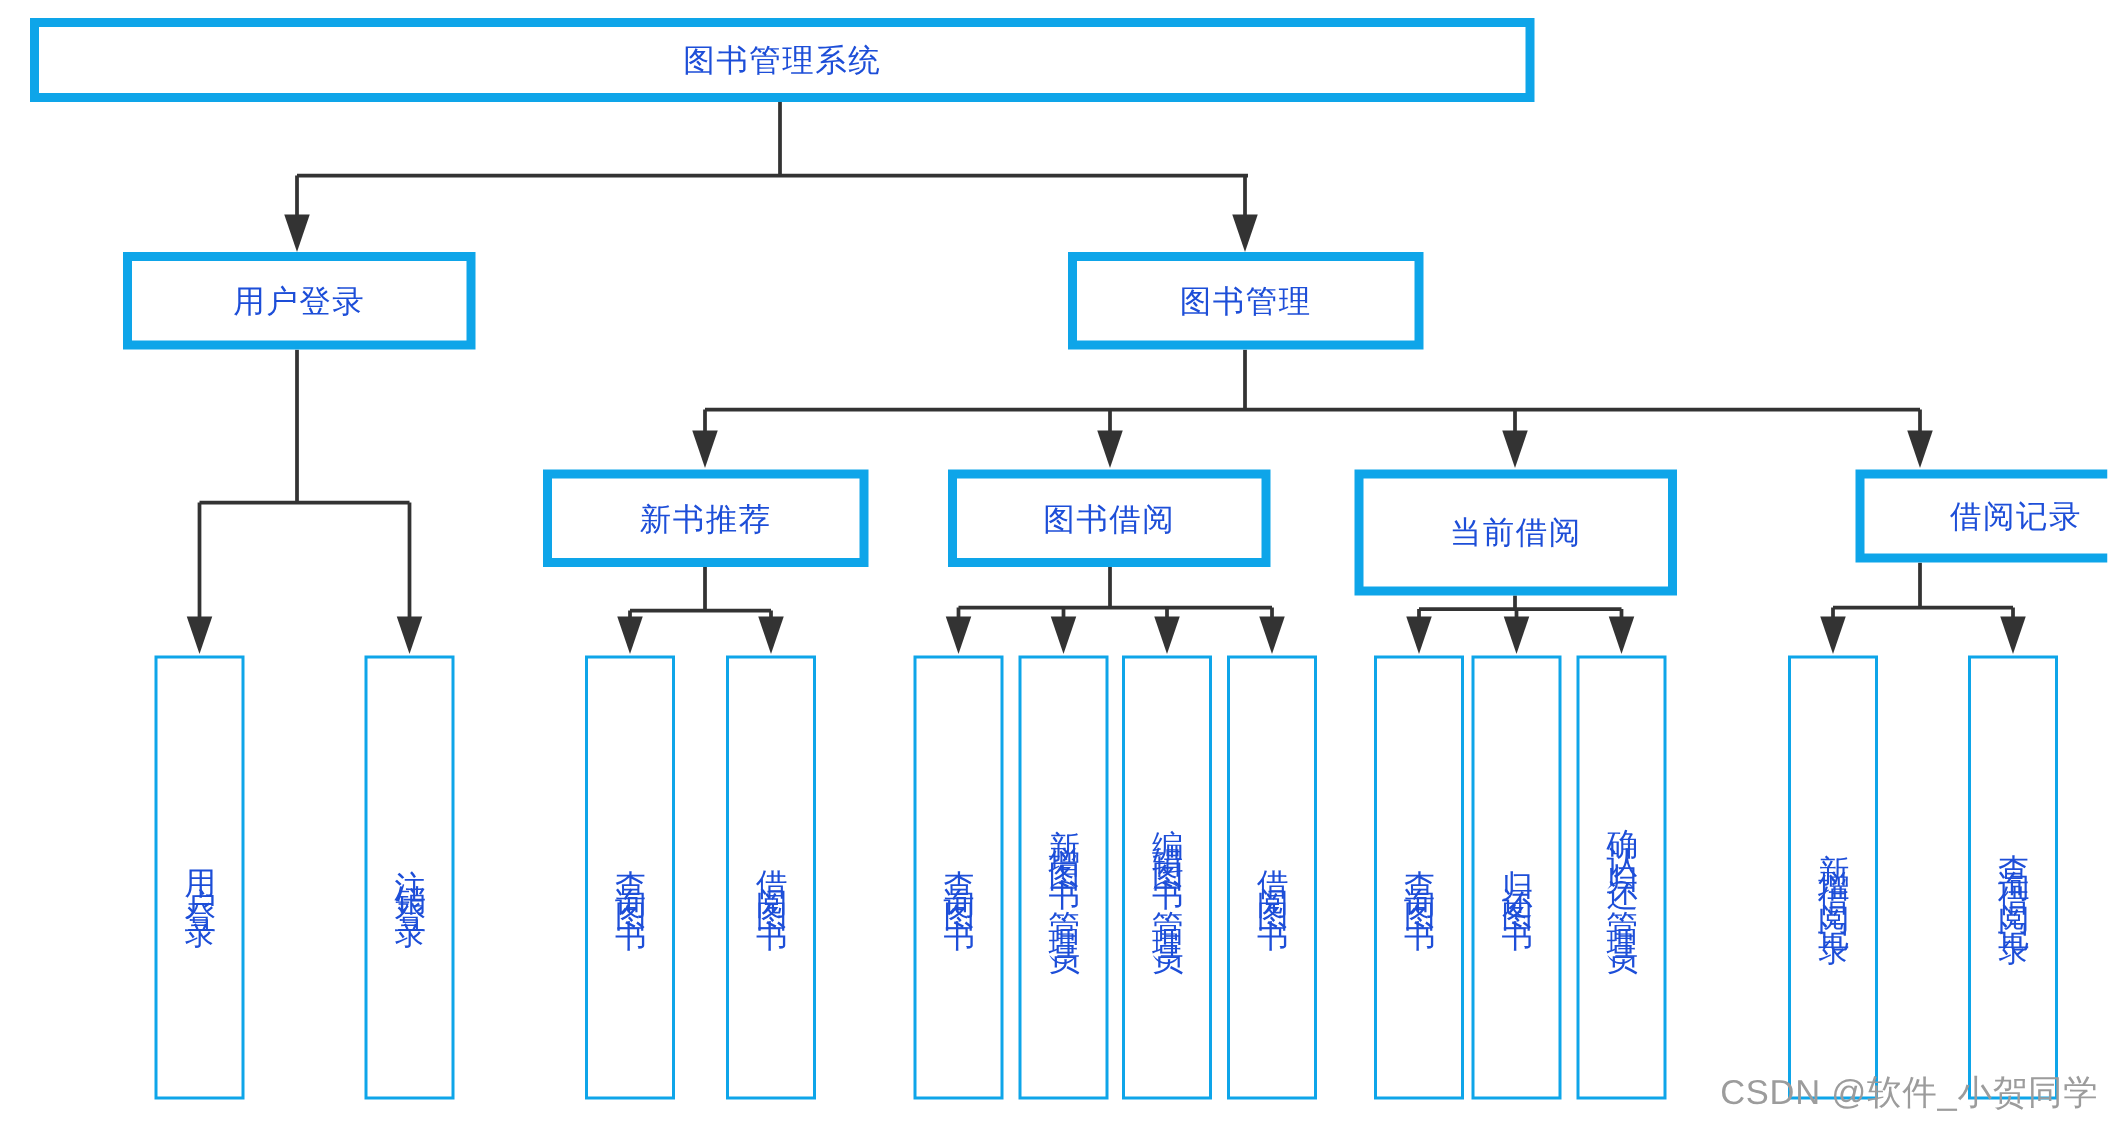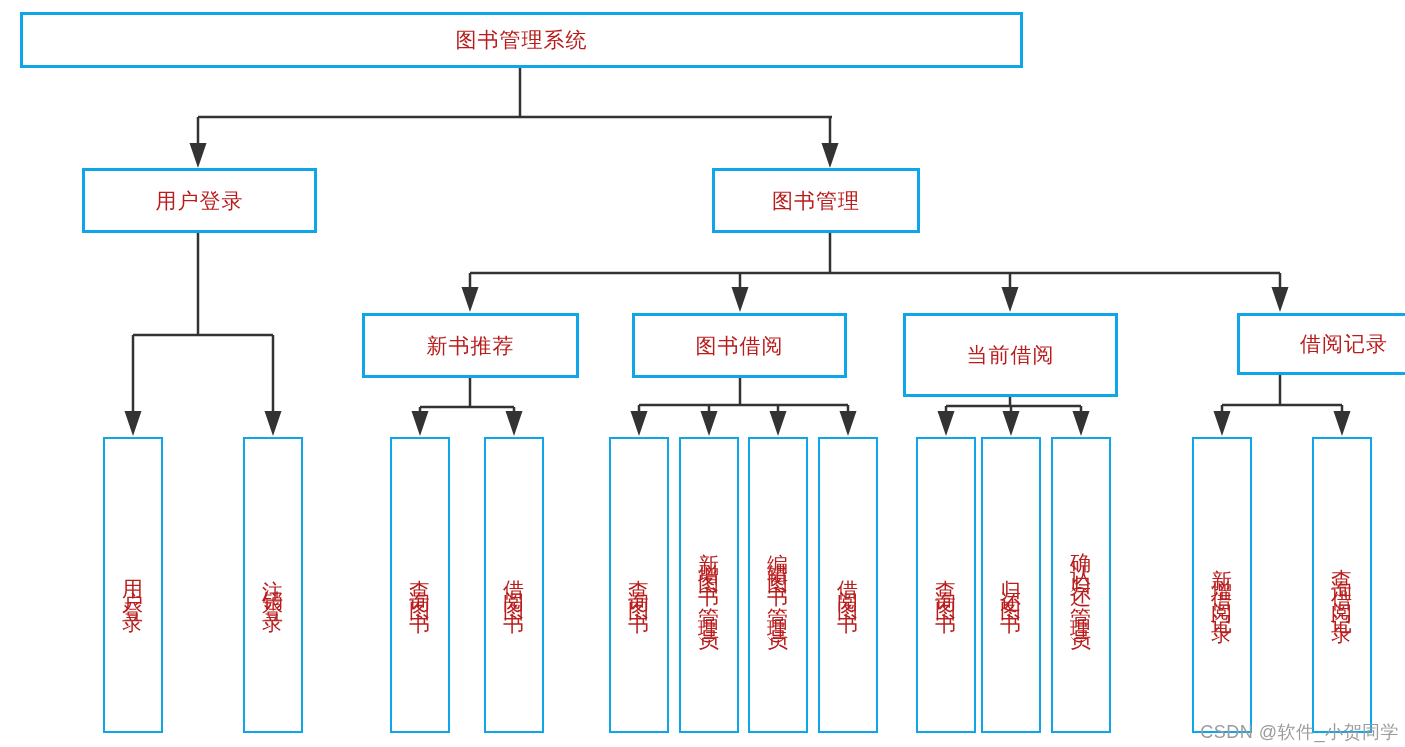--- a/index.html
+++ b/index.html
@@ -17,45 +17,45 @@
   }
   #connectors {
     position: absolute;
     left: 0;
     top: 0;
     pointer-events: none;
   }
   .node {
     position: absolute;
     background: #ffffff;
-    border: 3px solid #0ea5e9;
+    border: 6px solid #0ea5e9;
     box-sizing: border-box;
     display: flex;
     align-items: center;
     justify-content: center;
-    color: #b91c1c;
+    color: #1d4ed8;
     font-size: 21px;
     letter-spacing: 1px;
     z-index: 2;
   }
   .node.leaf {
     border-width: 2px;
     z-index: 1;
   }
   .node.leaf .label {
     writing-mode: vertical-rl;
     letter-spacing: 11px;
     line-height: 1;
   }
   .watermark {
     position: absolute;
     right: 6px;
     bottom: 3px;
     color: #9c9c9c;
-    font-size: 18px;
+    font-size: 23px;
     letter-spacing: 0.5px;
     z-index: 5;
     white-space: nowrap;
   }
 </style>
 </head>
 <body>
 
 <div class="canvas">
 
@@ -114,21 +114,21 @@
       <polygon points="1333.5,411 1350.5,411 1342,436" fill="#333333"></polygon>
     </svg>
 
   <div class="node" style="left:20px;top:12px;width:1003px;height:56px">
     <span class="label">图书管理系统</span>
   </div>
 
   <div class="node" style="left:82px;top:168px;width:235px;height:65px">
     <span class="label">用户登录</span>
   </div>
-  <div class="node" style="left:712px;top:168px;width:208px;height:65px">
+  <div class="node" style="left:712px;top:168px;width:237px;height:65px">
     <span class="label">图书管理</span>
   </div>
 
   <div class="node" style="left:632px;top:313px;width:215px;height:65px">
     <span class="label">图书借阅</span>
   </div>
   <div class="node" style="left:362px;top:313px;width:217px;height:65px">
     <span class="label">新书推荐</span>
   </div>
   <div class="node" style="left:903px;top:313px;width:215px;height:84px">

